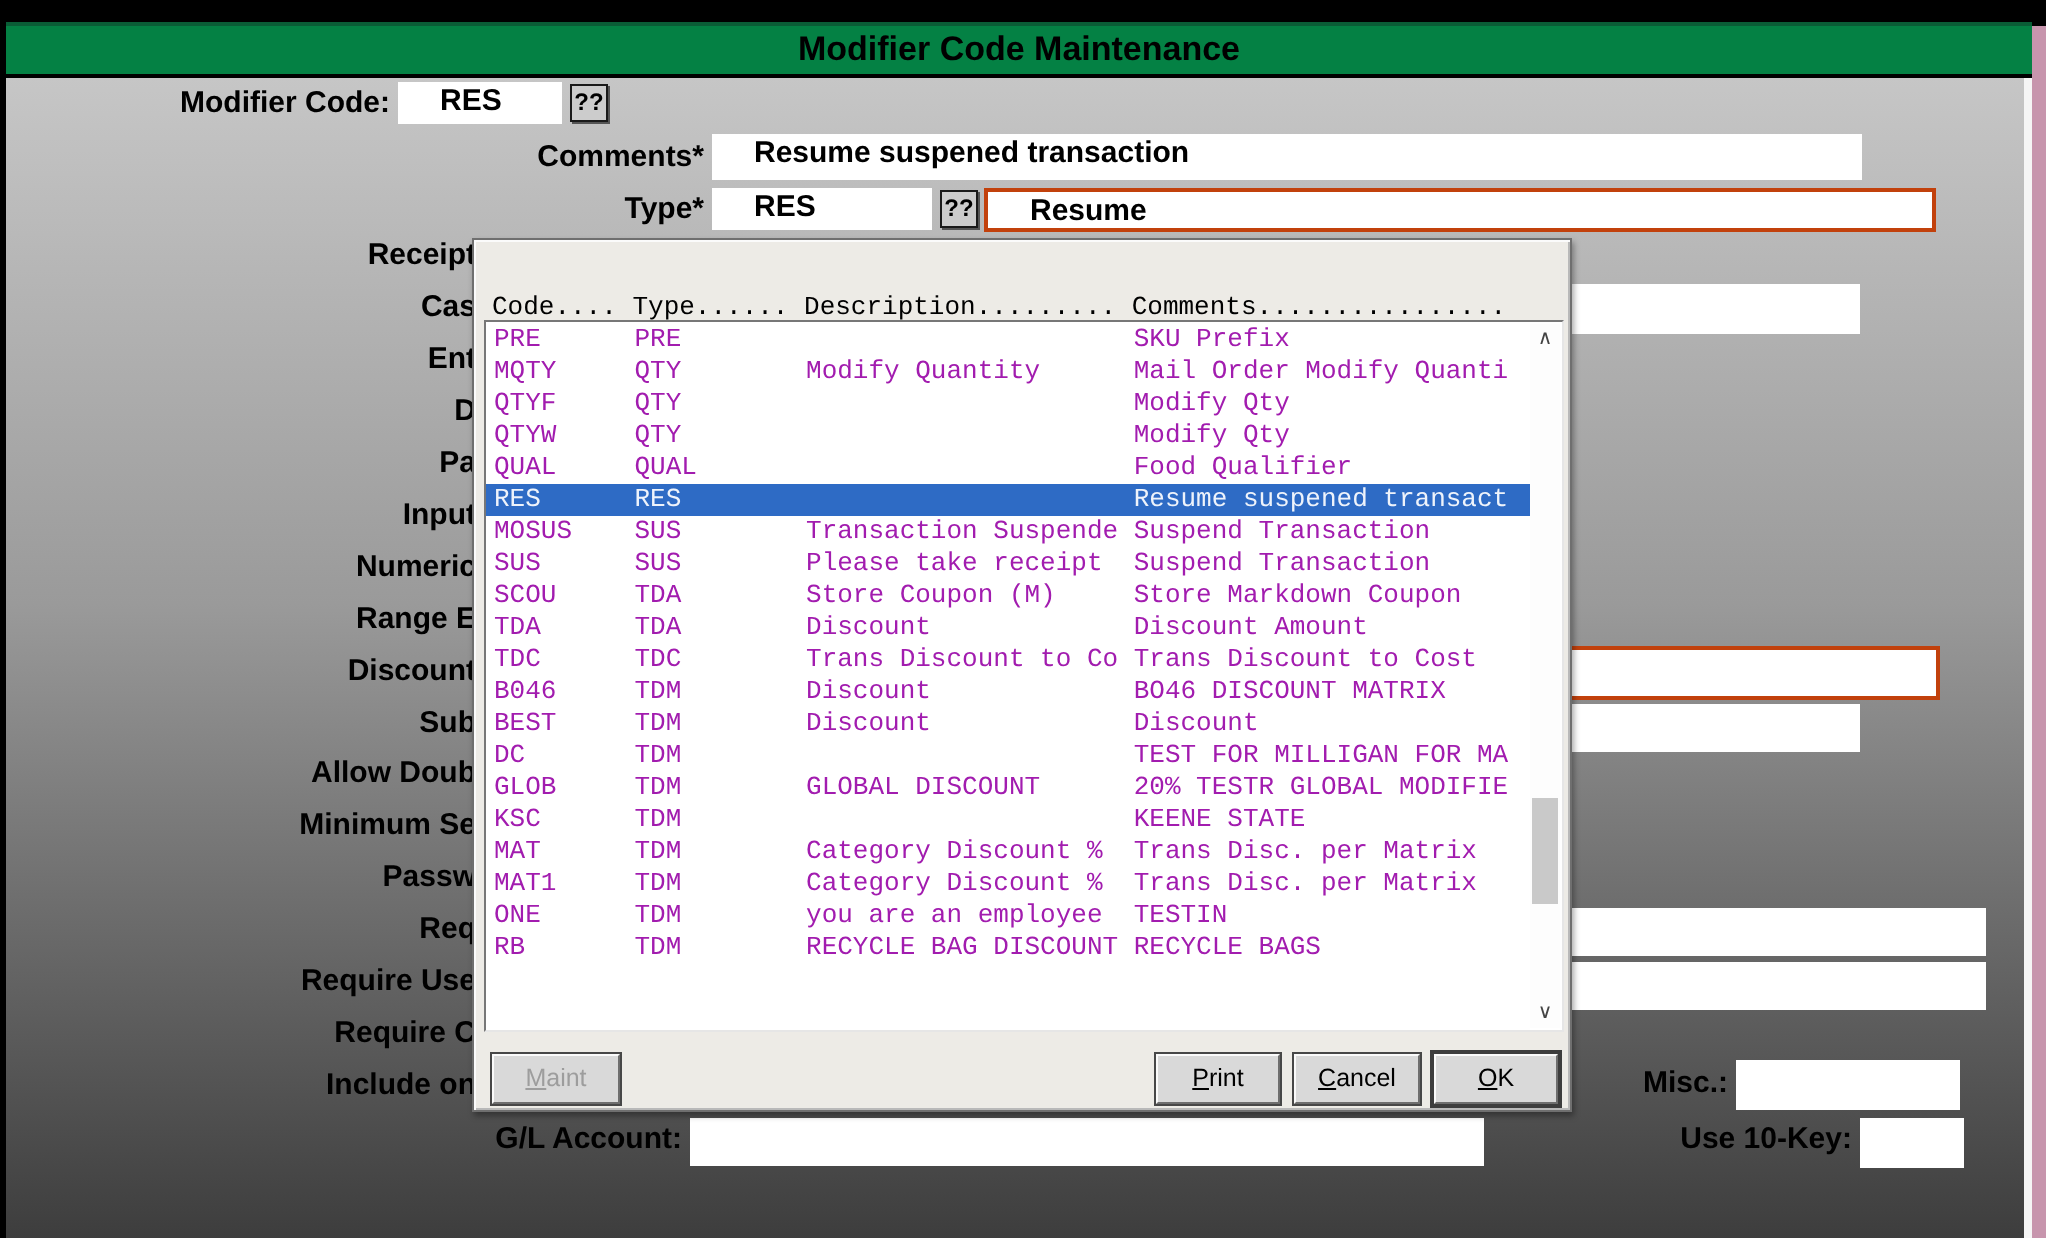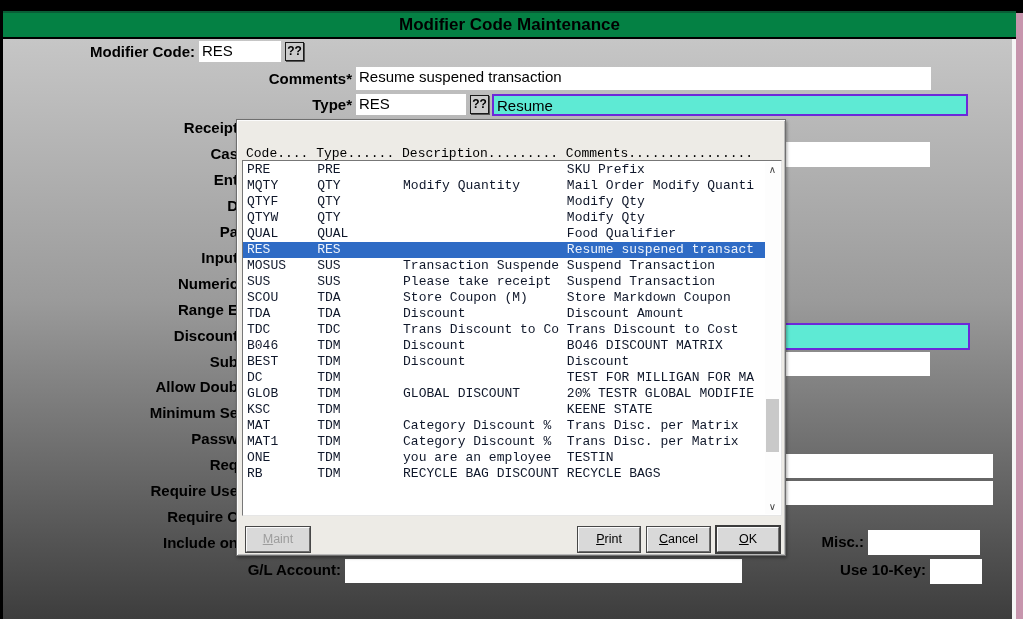--- a/index.html
+++ b/index.html
@@ -9,40 +9,40 @@
   .formbg{position:absolute;left:3px;top:28px;width:1013px;height:584px;
           background:linear-gradient(to bottom,#c6c6c6 0%,#9a9a9a 45%,#6f6f6f 70%,#3c3c3c 100%);}
   .titlebar{position:absolute;left:3px;top:0;width:1013px;height:28px;background:var(--green,#048144);
             border-top:2px solid #0a5d36;border-bottom:2px solid #000;box-sizing:border-box;}
   .titlebar .t{display:block;text-align:center;font-weight:bold;font-size:17px;line-height:24px;color:#000;}
   .edge-white{position:absolute;left:1012px;top:28px;width:4px;height:584px;background:#f5f5f5;}
   .edge-pink{position:absolute;left:1016px;top:2px;width:7px;height:617px;background:#c795ad;}
   .bottombar{position:absolute;left:0;top:612px;width:1016px;height:7px;background:#0a0a0a;}
 
   .lbl{position:absolute;font-weight:bold;font-size:15px;color:#000;text-align:right;white-space:nowrap;}
-  .field{position:absolute;background:#fff;box-sizing:border-box;font-weight:normal;font-size:15px;
-         color:#000;padding:1px 3px;overflow:hidden;white-space:nowrap;}
-  .field.gray{background:#5eead4;border:2px solid #6d28d9;}
+  .field{position:absolute;background:#fff;box-sizing:border-box;font-weight:bold;font-size:15px;
+         color:#000;padding:1px 21px;overflow:hidden;white-space:nowrap;}
+  .field.gray{background:#ffffff;border:2px solid #c2410c;}
   .qbtn{position:absolute;width:19px;height:19px;background:#ccc;border:1px solid #1a1a1a;
         box-sizing:border-box;font-weight:bold;font-size:12px;line-height:16px;text-align:center;
         box-shadow:1px 1px 0 #555;}
 
   
   .dialog{position:absolute;left:236px;top:108px;width:550px;height:437px;background:#edebe6;
           border:1px solid #6f6f6f;box-shadow:inset 1px 1px 0 #fbfbfb,inset -1px -1px 0 #b9b9b9,1px 2px 3px rgba(0,0,0,.35);
           box-sizing:border-box;z-index:10;}
   .dlg-title{position:absolute;left:3px;top:3px;width:542px;height:19px;background:var(--dlgblue,#96b8d8);
              text-align:center;font-weight:bold;font-size:12.5px;line-height:19px;color:#000;}
   .dlg-header{position:absolute;left:9px;top:26px;font-family:"Liberation Mono",monospace;
               font-size:13px;color:#000;white-space:pre;}
   .listbox{position:absolute;left:5px;top:40px;width:540px;height:356px;background:#fff;
            border:1px solid;border-color:#777 #e6e6e6 #e6e6e6 #777;box-sizing:border-box;}
   .rows{position:absolute;left:0;top:1px;right:16px;}
   .lrow{height:16px;line-height:16px;font-family:"Liberation Mono",monospace;font-size:13px;
-        color:#0f172a;white-space:pre;padding-left:4px;overflow:hidden;}
+        color:#a21caf;white-space:pre;padding-left:4px;overflow:hidden;}
   .lrow.selected{background:var(--selblue,#2e6bc5);color:#eef3fb;}
   .vscroll{position:absolute;right:1px;top:1px;width:15px;bottom:1px;background:#fdfdfd;}
   .varrow{position:absolute;left:0;width:15px;height:13px;text-align:center;font-family:"DejaVu Sans",sans-serif;
           font-size:10px;color:#444;line-height:13px;}
   .varrow.up{top:1px;} .varrow.down{bottom:1px;}
   .vthumb{position:absolute;left:1px;right:1px;top:237px;height:53px;background:#c9c9c9;}
 
   .dlg-btn{position:absolute;top:407px;height:25px;background:#d9d9d9;box-sizing:border-box;
            border:1px solid;border-color:#fafafa #6e6e6e #6e6e6e #fafafa;box-shadow:0 0 0 1px #474747;
            font-size:12.5px;color:#000;text-align:center;cursor:default;}

